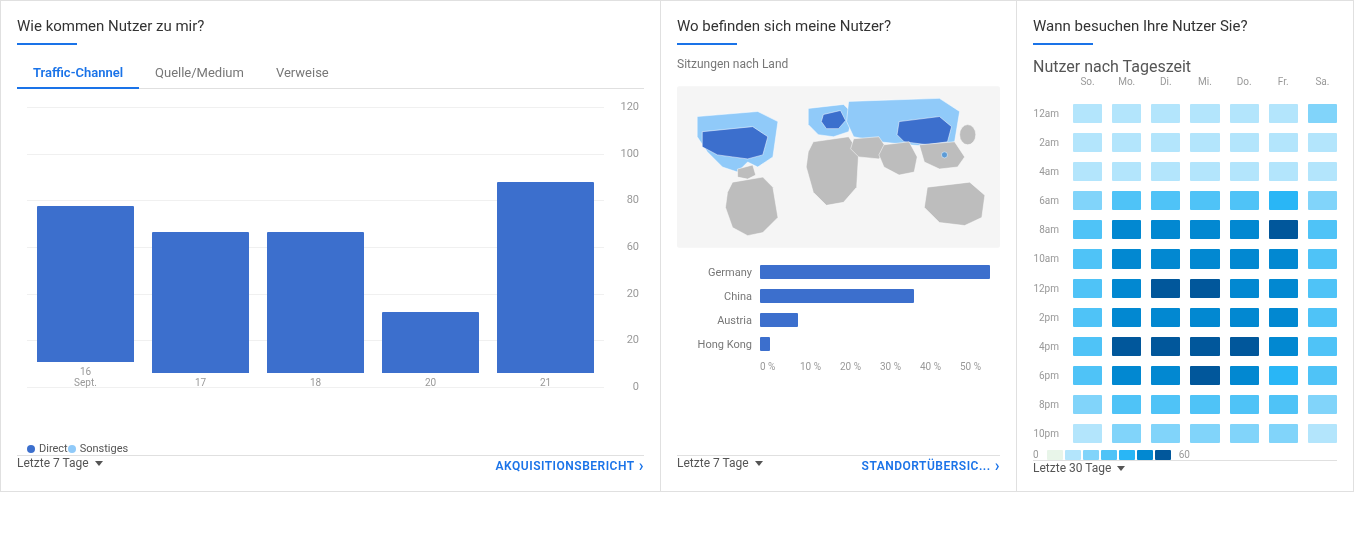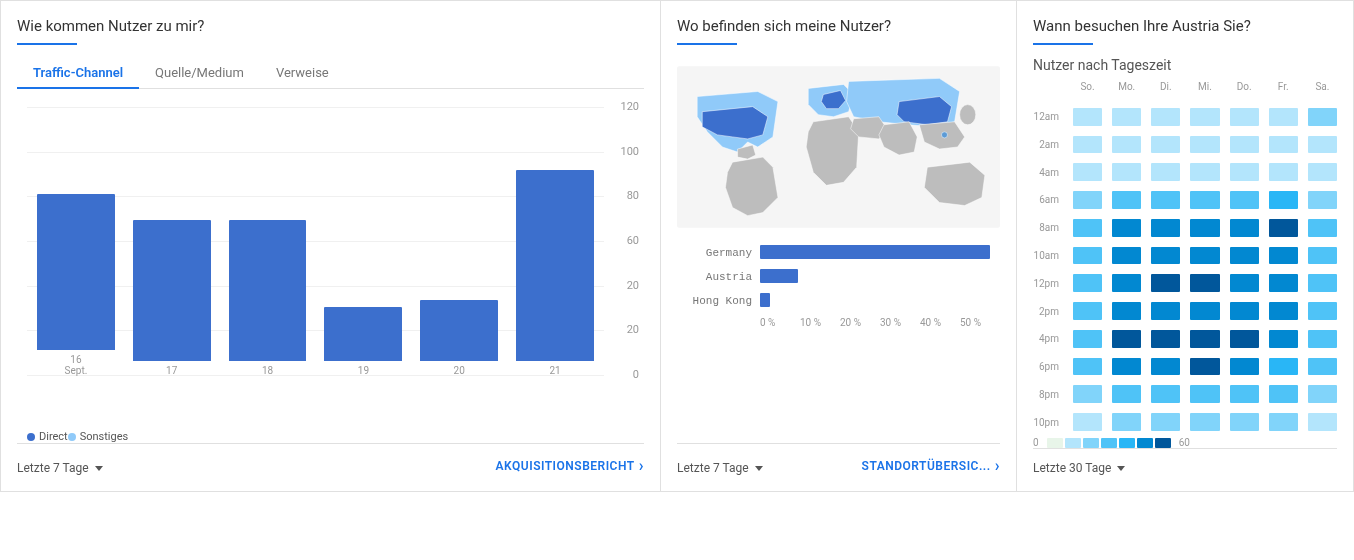--- a/index.html
+++ b/index.html
@@ -149,22 +149,22 @@
     .legend-dot {
       width: 8px;
       height: 8px;
       border-radius: 50%;
     }
 
     
     .panel-footer {
       display: flex;
       justify-content: space-between;
-      align-items: flex-end;
-      padding-top: 12px;
+      align-items: flex-start;
+      padding-top: 0;
       border-top: 1px solid #e0e0e0;
       margin-top: auto;
     }
     .footer-left {
       display: flex;
       align-items: center;
       gap: 4px;
       font-size: 12px;
       color: #555;
       cursor: pointer;
@@ -208,23 +208,22 @@
     }
 
     
     .country-chart {
       flex: 1;
       padding: 0 0 0 60px;
       position: relative;
     }
     .country-row {
       display: flex;
-      align-items: flex-end;
+      align-items: center;
       margin-bottom: 10px;
-      font-family: Liberation Mono, monospace;
     }
     .country-name {
       font-size: 11px;
       color: #777;
       width: 75px;
       text-align: right;
       margin-right: 8px;
       flex-shrink: 0;
     }
     .country-bar-bg {
@@ -245,23 +244,23 @@
     }
     .x-label {
       font-size: 10px;
       color: #999;
       flex: 1;
       text-align: left;
     }
 
     
     .heatmap-title {
-      font-size: 14px;
+      font-size: 16px;
       color: #555;
-      margin-bottom: 8px;
+      margin-bottom: 0;
     }
     .heatmap-container {
       flex: 1;
       display: flex;
       flex-direction: column;
     }
     .heatmap-grid {
       display: grid;
       grid-template-columns: 30px repeat(7, 1fr);
       gap: 10px;
@@ -355,24 +354,20 @@
           </div>
           <div class="bar-group">
             <div class="bar" style="height: 140.833px;"></div>
             <div class="bar-label">17</div>
           </div>
           <div class="bar-group">
             <div class="bar" style="height: 140.833px;"></div>
             <div class="bar-label">18</div>
           </div>
           <div class="bar-group">
-            <div class="bar" style="height: 54.1667px;"></div>
-            <div class="bar-label">19</div>
-          </div>
-          <div class="bar-group">
             <div class="bar" style="height: 60.6667px;"></div>
             <div class="bar-label">20</div>
           </div>
           <div class="bar-group">
             <div class="bar" style="height: 190.667px;"></div>
             <div class="bar-label">21</div>
           </div>
         </div>
     </div>
 
@@ -396,20 +391,21 @@
         <span>AKQUISITIONSBERICHT</span>
         <span class="chevron-right">›</span>
       </div>
     </div>
   </div>
 
   <div class="panel panel-mid">
     <div class="panel-title">Wo befinden sich meine Nutzer?</div>
     <div class="panel-title-underline"></div>
 
+    <div style="font-size:12px;color:#777;margin-bottom:6px;">Sitzungen nach Land</div>
 
     <div class="map-container">
       <svg viewBox="0 0 320 160" class="map-svg">
 
         <rect width="320" height="160" fill="#f5f5f5" rx="2"></rect>
 
         <path d="M 20 30 L 80 25 L 100 35 L 95 70 L 80 80 L 70 75 L 60 85 L 45 80 L 30 65 L 20 50 Z" fill="#90caf9" stroke="#fff" stroke-width="0.5"></path>
 
         <path d="M 25 45 L 75 40 L 90 50 L 85 68 L 70 72 L 55 70 L 40 68 L 25 60 Z" fill="#3c6fcd" stroke="#fff" stroke-width="0.5"></path>
 
@@ -439,20 +435,26 @@
 
         <circle cx="265" cy="68" r="3" fill="#5c9bd6" stroke="#fff" stroke-width="0.5"></circle>
       </svg>
     </div>
 
     <div class="country-chart" id="country-chart" style="position: relative; padding-left: 0px;">
         <div class="country-row">
           <div class="country-name">Germany</div>
           <div class="country-bar-bg">
             <div class="country-bar-fill" style="width: 96%;"></div>
+          </div>
+        </div>
+        <div class="country-row">
+          <div class="country-name">China</div>
+          <div class="country-bar-bg">
+            <div class="country-bar-fill" style="width: 64%;"></div>
           </div>
         </div>
         <div class="country-row">
           <div class="country-name">Austria</div>
           <div class="country-bar-bg">
             <div class="country-bar-fill" style="width: 16%;"></div>
           </div>
         </div>
         <div class="country-row">
           <div class="country-name">Hong Kong</div>
@@ -476,21 +478,21 @@
         <span class="chevron-down"></span>
       </div>
       <div class="footer-right">
         <span>STANDORTÜBERSIC...</span>
         <span class="chevron-right">›</span>
       </div>
     </div>
   </div>
 
   <div class="panel panel-right">
-    <div class="panel-title">Wann besuchen Ihre Austria Sie?</div>
+    <div class="panel-title">Wann besuchen Ihre Nutzer Sie?</div>
     <div class="panel-title-underline"></div>
 
     <div class="heatmap-title">Nutzer nach Tageszeit</div>
 
     <div class="heatmap-container">
       <div class="heatmap-grid" id="heatmap-grid">
           <div></div>
           <div class="heatmap-col-header">So.</div>
           <div class="heatmap-col-header">Mo.</div>
           <div class="heatmap-col-header">Di.</div>

